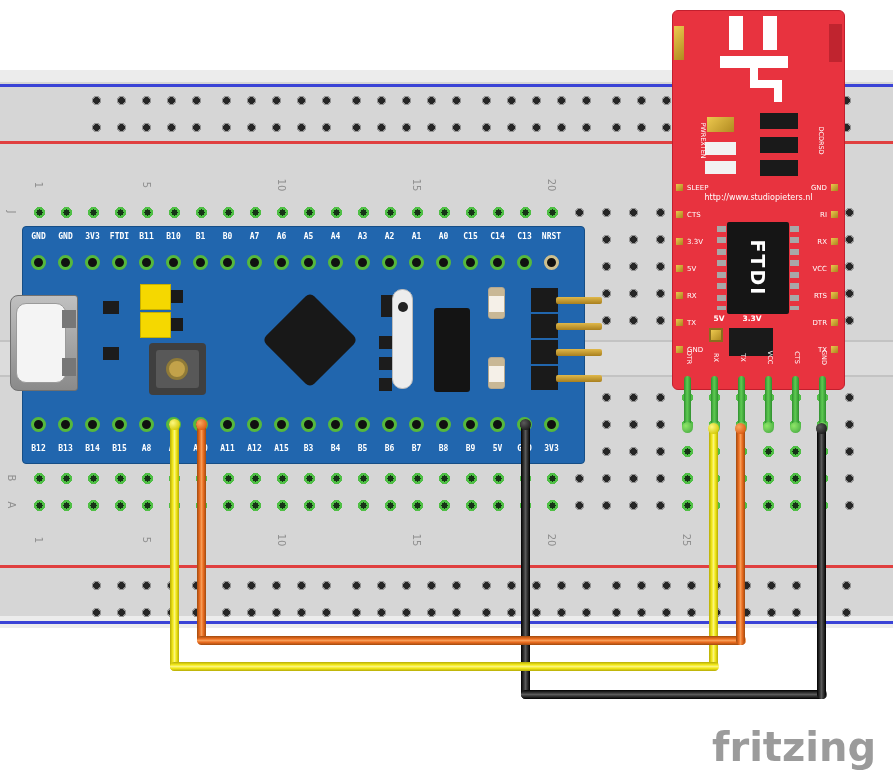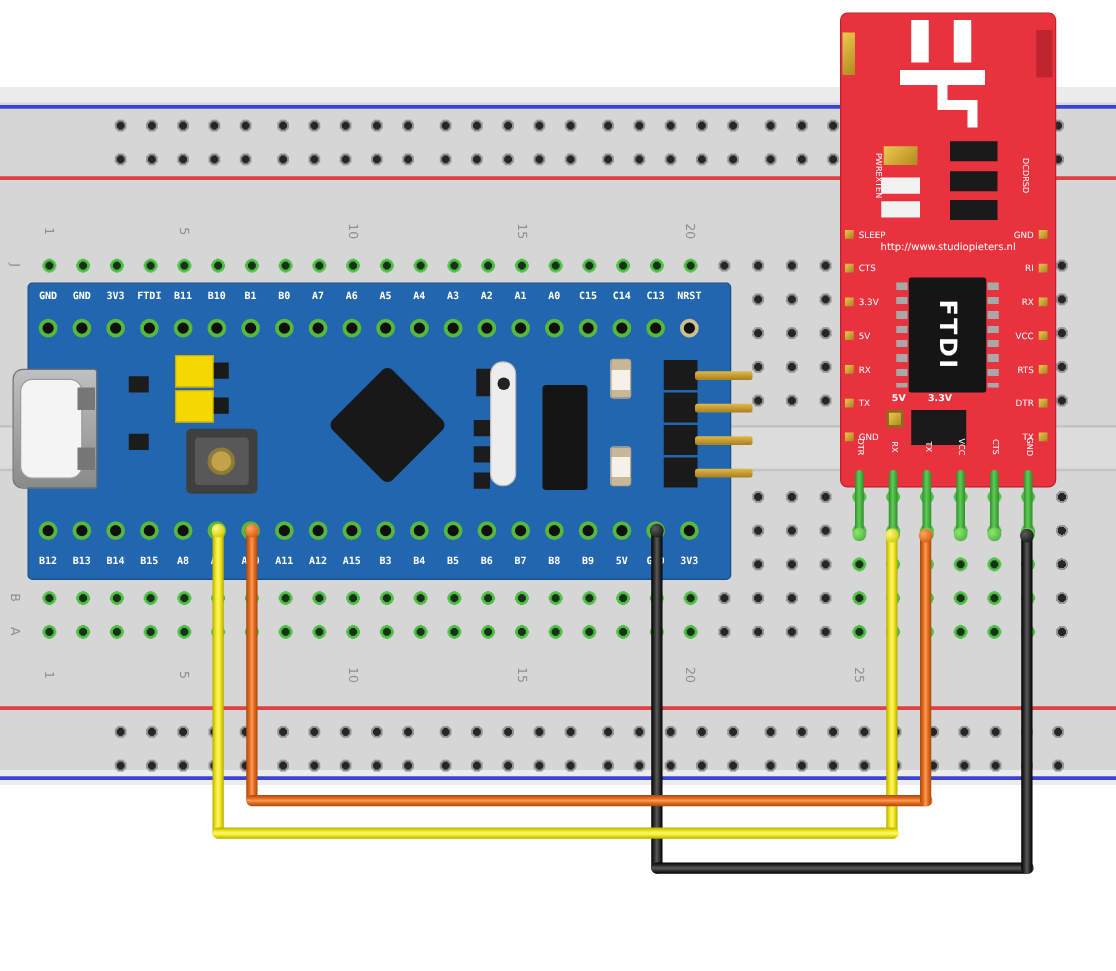--- a/index.html
+++ b/index.html
@@ -348,13 +348,14 @@
   <div class="wseg wv-o" style="left:197px;top:420px;width:9px;height:224px;z-index:12"></div>
   <div class="wseg wh-o" style="left:197px;top:636px;width:549px;height:9px;z-index:12"></div>
   <div class="wseg wv-o" style="left:736px;top:424px;width:9px;height:221px;z-index:12"></div>
   <div class="wcap o" style="left:196px;top:419px;z-index:12"></div>
   <div class="wcap o" style="left:735px;top:423px;z-index:12"></div>
 
   <div class="wseg wv-y" style="left:170px;top:420px;width:9px;height:251px;z-index:13"></div>
   <div class="wseg wh-y" style="left:170px;top:662px;width:549px;height:9px;z-index:13"></div>
   <div class="wcap y" style="left:169px;top:419px;z-index:13"></div>
 
+  <div class="logo">fritzing</div>
 </div>
 
 </body></html>

